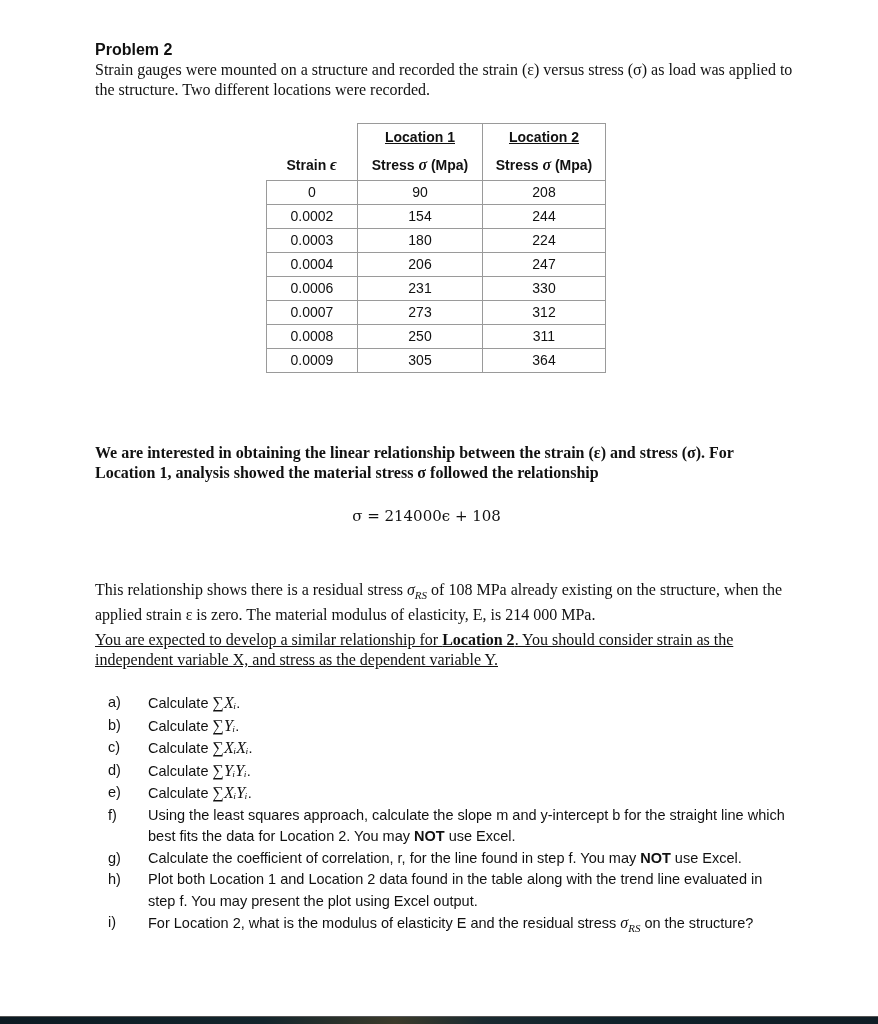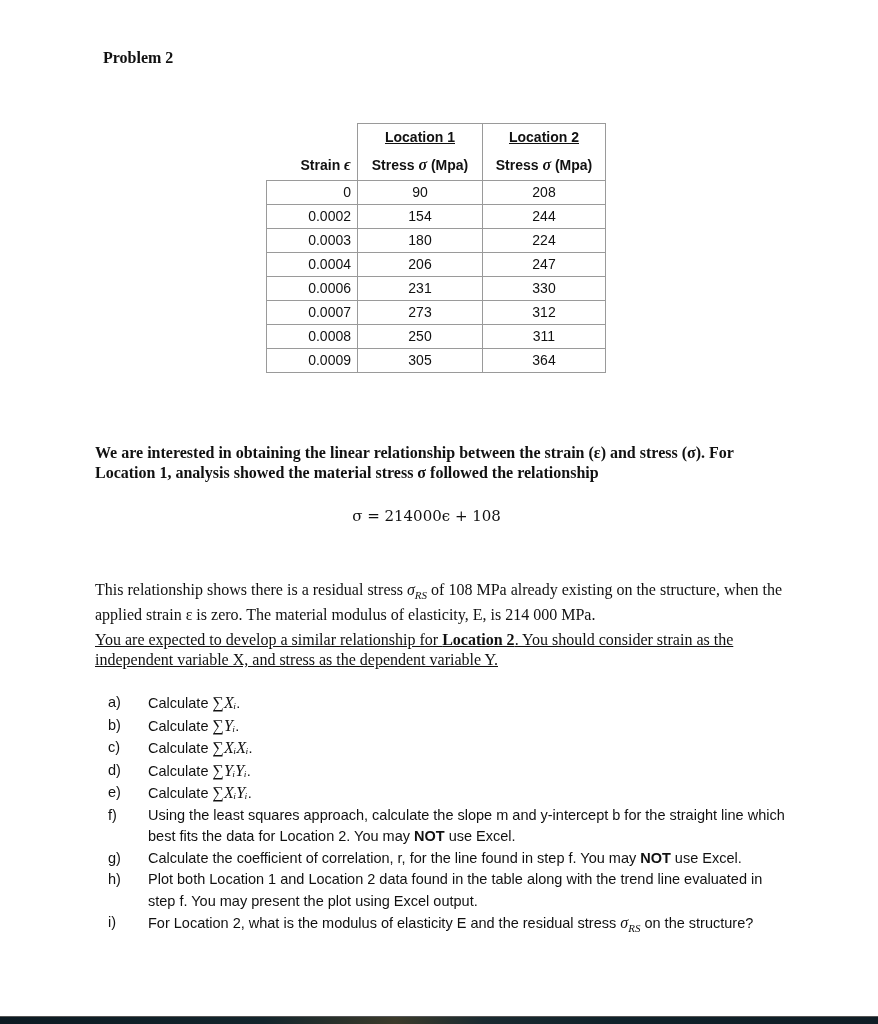--- a/index.html
+++ b/index.html
@@ -1,32 +1,32 @@
 <!DOCTYPE html>
 <html><head>
   <meta charset="utf-8">
   <style>
     html, body { margin: 0; padding: 0; }
     body {
       width: 878px; height: 1024px; background: #ffffff; position: relative; overflow: hidden;
       color: #111;
     }
     .page { position: absolute; left: 95px; top: 40px; width: 700px; }
-    .title { font-family: Liberation Serif, serif; font-weight: bold; font-size: 16px; line-height: 20px; margin: 8px; }
+    .title { font-family: Liberation Sans, sans-serif; font-weight: bold; font-size: 16px; line-height: 20px; margin: 0; }
     .para { font-family: "Liberation Serif", serif; font-size: 16px; line-height: 20px; margin: 0; }
     .para b { font-weight: bold; }
     sub.it, .it { font-style: italic; }
 
     .table-wrap { position: absolute; left: 266px; top: 123px; }
     table.data { border-collapse: collapse; font-family: "Liberation Sans", "DejaVu Sans", sans-serif; font-size: 14px; }
     table.data td, table.data th {
       border: 1px solid #9a9a9a; text-align: center; padding: 0 6px; height: 23px; line-height: 23px;
     }
     table.data th { font-weight: bold; }
-    table.data td.c0, table.data th.c0 { width: 78px; text-align: right; }
+    table.data td.c0, table.data th.c0 { width: 78px; }
     table.data td.c1, table.data th.c1 { width: 112px; }
     table.data td.c2, table.data th.c2 { width: 110px; }
     table.data tr.hdr1 th { border-bottom: none; height: 26px; text-decoration: underline; }
     table.data tr.hdr1 th.c0 { border-top: none; border-left: none; }
     table.data tr.hdr2 th { border-top: none; height: 30px; }
     table.data tr.hdr2 th.c0 { border-left: none; }
     .sig { font-style: italic; font-family: "Liberation Serif", serif; font-size: 16px; }
 
     .p2 { position: absolute; left: 95px; top: 443px; width: 690px; font-weight: bold; }
     .eq { position: absolute; left: 0; width: 853px; top: 507px; text-align: center;
@@ -45,20 +45,21 @@
 
     .bottom-bar { position: absolute; left: 0; top: 1016px; width: 878px; height: 8px;
                   background: linear-gradient(90deg, #0c1a22 0%, #13252c 30%, #3b3a2a 45%, #1a2a30 55%, #10222a 70%, #0f1d25 100%);
                   border-top: 1px solid #555; }
   </style>
 </head>
 <body>
 
 <div class="page">
   <p class="title">Problem 2</p>
+  <p class="para">Strain gauges were mounted on a structure and recorded the strain (ε) versus stress (σ) as load was applied to the structure.  Two different locations were recorded.</p>
 </div>
 
 <div class="table-wrap">
   <table class="data">
     <tbody>
         <tr class="hdr1">
       <th class="c0"></th>
       <th class="c1">Location 1</th>
       <th class="c2">Location 2</th>
     </tr>

